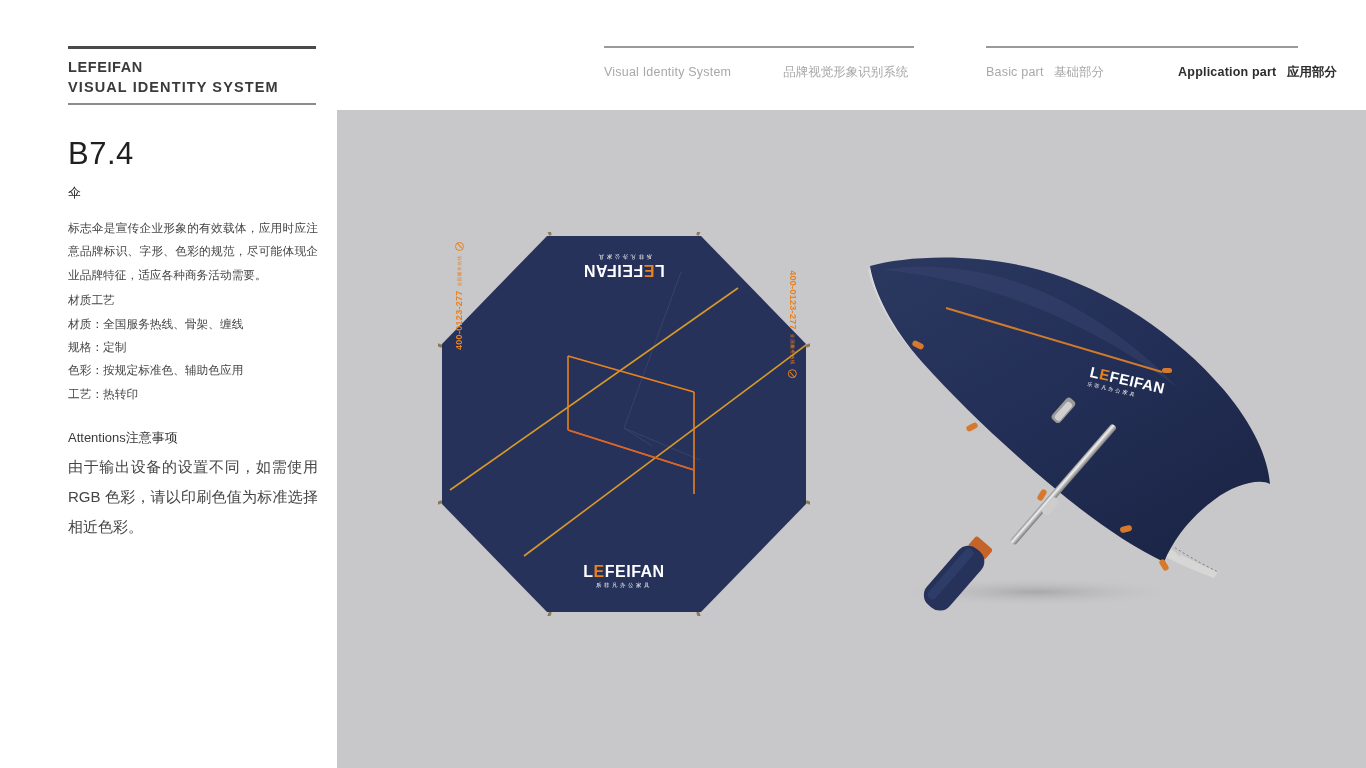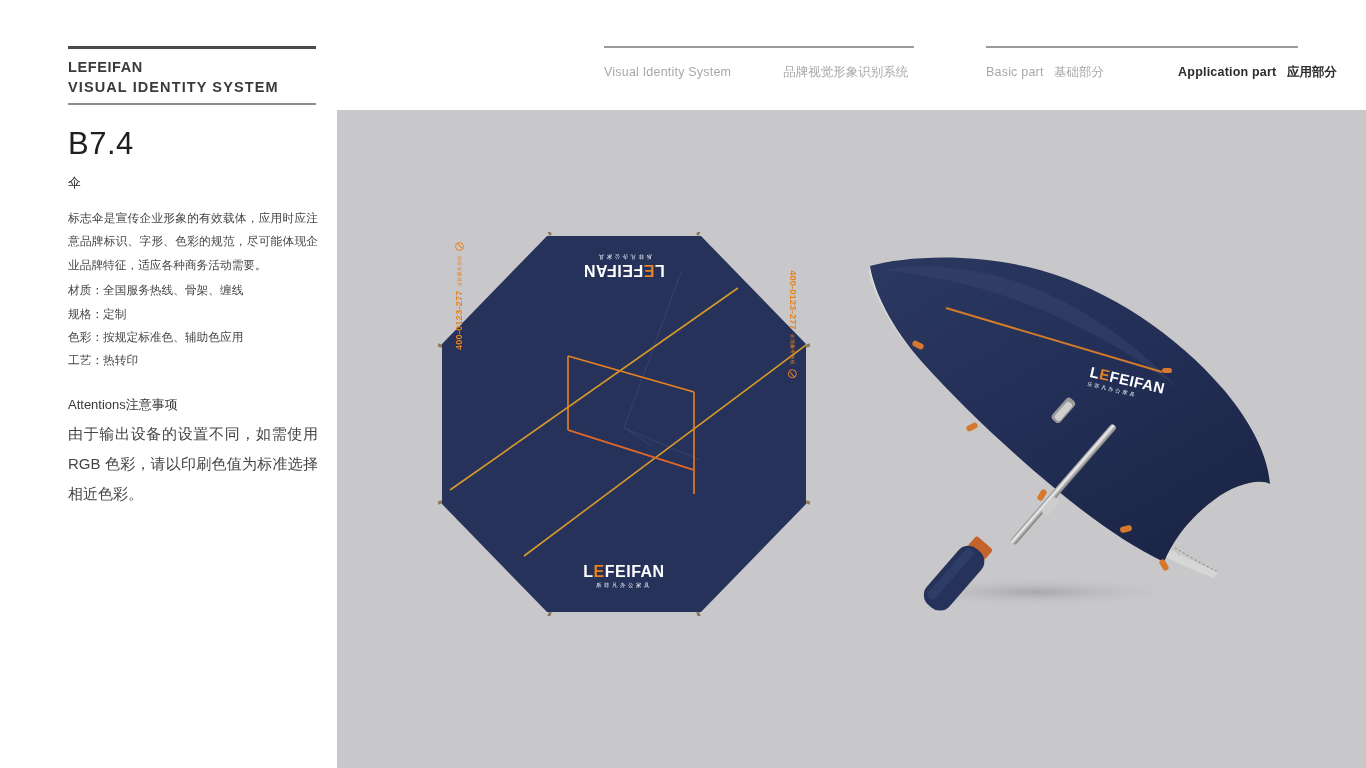--- a/index.html
+++ b/index.html
@@ -38,21 +38,21 @@
   #nav-group-1 .rule { width: 310px; }
   #nav-group-1 .nav-items { justify-content: flex-start; }
   #nav-item-vis { margin-right: 0; }
   #nav-item-brand-cn { margin-left: 52px; }
 
   #nav-group-2 { left: 986px; width: 312px; }
   #nav-group-2 .rule { width: 312px; }
   #nav-item-application { margin-left: 74px; }
 
   
-  .sidebar { position: absolute; left: 68px; top: 128px; width: 250px; }
+  .sidebar { position: absolute; left: 68px; top: 138px; width: 250px; }
   .section-number {
     font-size: 31px; color: #1f1f1f; letter-spacing: 0.5px;
     font-weight: normal; line-height: 1;
   }
   .section-title {
     font-size: 13px; color: #2b2b2b; margin-top: 17px; line-height: 1;
   }
   .body-text {
     font-size: 11.7px; color: #454545; line-height: 2.0;
     margin-top: 17px; text-align: justify;
@@ -170,20 +170,21 @@
         <span class="cn">应用部分</span>
       </div>
     </div>
   </div>
 
   <div class="sidebar">
     <div class="section-number">B7.4</div>
     <div class="section-title">伞</div>
     <div class="body-text">标志伞是宣传企业形象的有效载体，应用时应注意品牌标识、字形、色彩的规范，尽可能体现企业品牌特征，适应各种商务活动需要。</div>
     <div class="spec-list">
+      <div class="spec-line">材质工艺</div>
       <div class="spec-line">材质：全国服务热线、骨架、缠线</div>
       <div class="spec-line">规格：定制</div>
       <div class="spec-line">色彩：按规定标准色、辅助色应用</div>
       <div class="spec-line">工艺：热转印</div>
     </div>
     <div class="attentions-head">
       <span>Attentions</span><span class="cn">注意事项</span>
     </div>
     <div class="attentions-body">由于输出设备的设置不同，如需使用 RGB 色彩，请以印刷色值为标准选择相近色彩。</div>
   </div>

